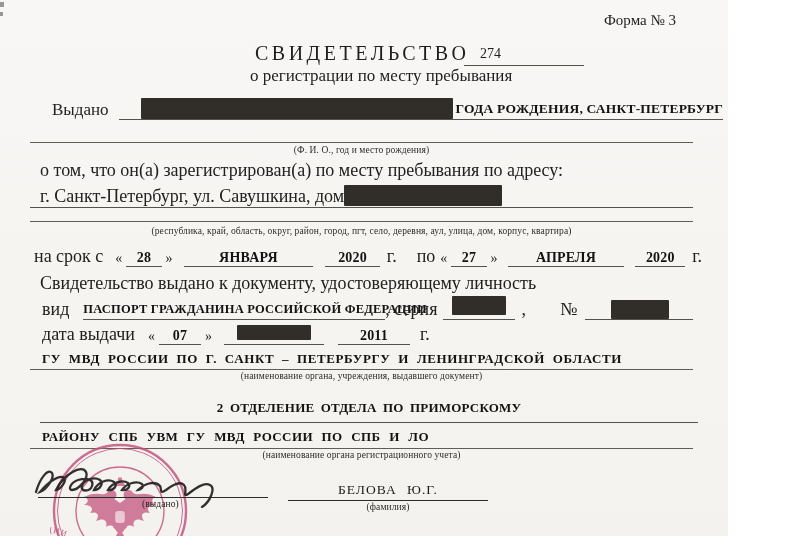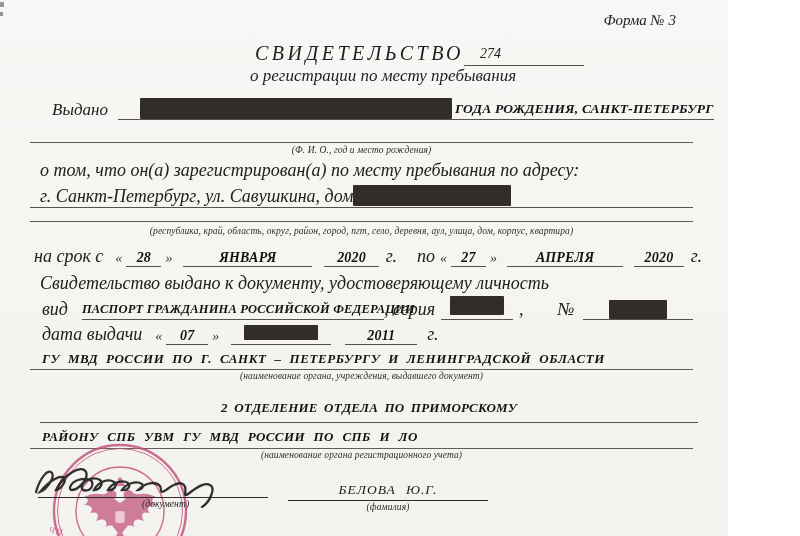--- a/index.html
+++ b/index.html
@@ -1,19 +1,19 @@
 <!DOCTYPE html>
 <html><head>
 <meta charset="utf-8">
 <style>
   html,body{margin:0;padding:0;}
   .page{
     position:relative;width:728px;height:536px;overflow:hidden;
     background:linear-gradient(180deg,#f8f7f5 0%,#f5f4f1 60%,#f3f2ef 100%);
-    font-family:"Liberation Serif","DejaVu Serif",serif;color:#1f1e1c;font-style:italic;
+    font-family:"Liberation Serif","DejaVu Serif",serif;color:#1f1e1c;
   }
   .abs{position:absolute;}
   .row{position:absolute;display:flex;align-items:flex-end;}
   .lab{font-size:18px;white-space:nowrap;color:#22211f;}
   .cap{font-size:9.5px;color:#2e2c2a;text-align:center;letter-spacing:.1px;}
   .field{border-bottom:1.2px solid #55524c;text-align:center;}
   .fill{flex:1;border-bottom:1.2px solid #55524c;display:flex;align-items:flex-end;padding-left:22px;}
   .bold-val{font-weight:bold;font-size:13px;color:#131312;white-space:nowrap;letter-spacing:.2px;}
   .redact{background:#312e29;border-radius:1px;display:inline-block;}
   .uline{border-bottom:1.2px solid #605d57;}
@@ -144,20 +144,20 @@
       <path d="M70,88 L60,105 L70,99 L80,105 Z"></path>
       <rect x="65.2" y="70" width="9.6" height="12" rx="3" fill="#e9b8c9"></rect>
     </g>
   </svg>
 
   <svg class="abs" style="left:28px;top:452px;z-index:3;" width="250" height="56" viewBox="0 0 250 56">
     <path d="M8,40 C12,26 20,16 24,21 C27,26 18,38 12,40 C20,30 32,22 36,26 C39,29 32,38 28,38 C36,22 54,12 58,20 C61,27 50,38 44,38 C40,38 42,31 50,28 C60,25 66,28 64,34 C62,40 52,40 54,34 C56,28 66,24 72,28 C76,31 72,38 66,38 C70,30 80,26 86,30 C90,33 86,39 80,38 C84,31 94,27 100,31 C103,34 100,39 94,38 C98,32 108,28 114,32 C116,34 114,38 110,38 C116,32 126,28 132,34 C134,37 131,43 138,38 C146,32 152,29 156,33 C160,37 154,46 160,42 C168,36 176,30 182,33 C188,36 182,50 174,55" fill="none" stroke="#21201e" stroke-width="2.3" stroke-linecap="round" opacity="0.92"></path>
   </svg>
 
   <div class="abs" style="left:38px;top:497px;width:230px;border-top:1.3px solid #2c2b29;z-index:2;"></div>
-  <div class="abs cap" style="left:142px;top:499px;z-index:4;color:#232221;">(документ)</div>
+  <div class="abs cap" style="left:142px;top:499px;z-index:4;color:#232221;">(выдано)</div>
 
   <div class="abs" style="left:288px;top:482px;width:200px;">
     <div style="text-align:center;font-size:13.5px;letter-spacing:1px;word-spacing:6px;padding-bottom:2px;border-bottom:1.3px solid #2c2b29;color:#1b1a19;">БЕЛОВА Ю.Г.</div>
     <div class="cap" style="margin-top:1px;">(фамилия)</div>
   </div>
 
 </div>
 
 </body></html>

